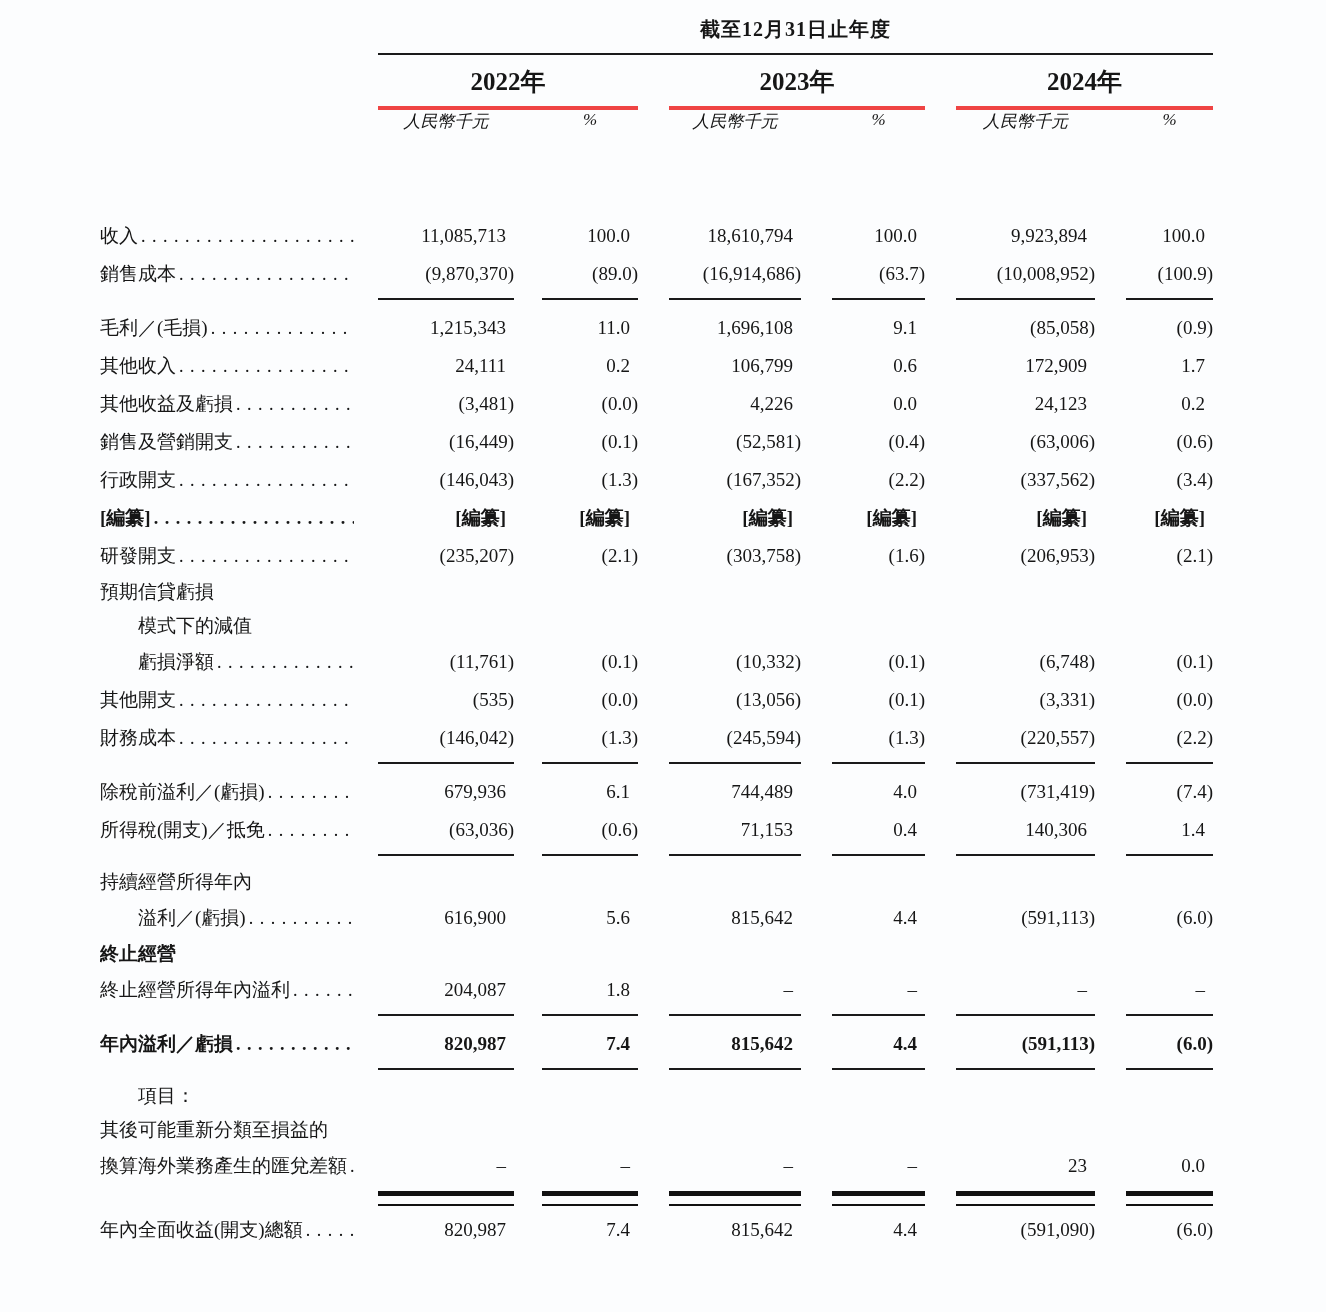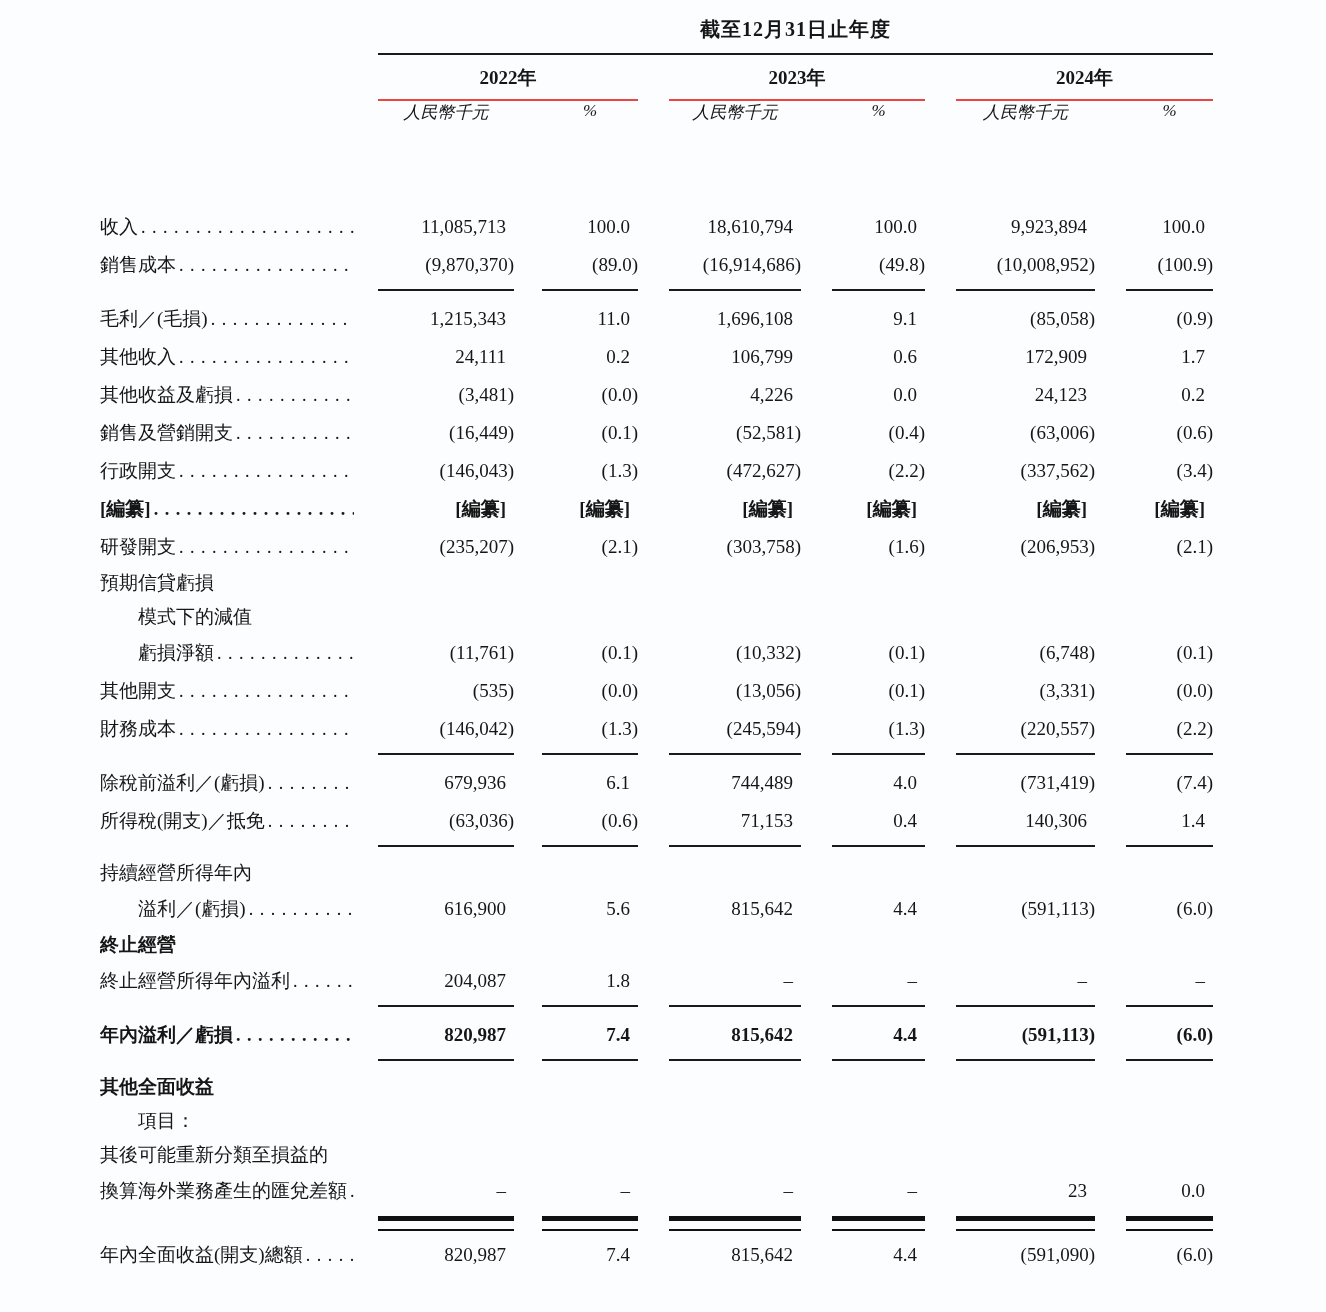--- a/index.html
+++ b/index.html
@@ -16,21 +16,21 @@
   .grid{
     display:grid;
     grid-template-columns:278px 136px 28px 96px 31px 132px 31px 93px 31px 139px 31px 87px;
   }
   
   .h-title{
     grid-column:2/13;text-align:center;font-weight:bold;font-size:20px;
     padding-bottom:10px;border-bottom:2px solid #1a1a1a;letter-spacing:1px;
   }
   .years{margin-top:10px;}
-  .year{text-align:center;font-weight:bold;font-size:19px;padding-bottom:8px;border-bottom:2px solid #ef4444;}
+  .year{text-align:center;font-weight:bold;font-size:25px;padding-bottom:8px;border-bottom:4px solid #ef4444;}
   .y1{grid-column:2/5}.y2{grid-column:6/9}.y3{grid-column:10/13}
   .units{}
   .unit,.pct{font-style:italic;font-size:17px;text-align:center;}
   .u1{grid-column:2}.u2{grid-column:6}.u3{grid-column:10}
   .p1{grid-column:4}.p2{grid-column:8}.p3{grid-column:12}
   
   #table-body{margin-top:84px;}
   .trow{height:38px;line-height:38px;font-size:19px;}
   .trow.label-only{height:34px;line-height:34px;}
   .trow.bold{font-weight:bold;}
@@ -86,21 +86,21 @@
         <div class="val" style="grid-column: 12;">100.0</div>
       </div>
       <div class="grid trow">
         <div class="label">
           <span class="txt">銷售成本</span>
           <span class="dots"></span>
         </div>
         <div class="val paren" style="grid-column: 2;">(9,870,370)</div>
         <div class="val paren" style="grid-column: 4;">(89.0)</div>
         <div class="val paren" style="grid-column: 6;">(16,914,686)</div>
-        <div class="val paren" style="grid-column: 8;">(49.8)</div>
+        <div class="val paren" style="grid-column: 8;">(63.7)</div>
         <div class="val paren" style="grid-column: 10;">(10,008,952)</div>
         <div class="val paren" style="grid-column: 12;">(100.9)</div>
       </div>
       <div class="grid rulerow single">
         <div class="rule-cell" style="grid-column: 2;"></div>
         <div class="rule-cell" style="grid-column: 4;"></div>
         <div class="rule-cell" style="grid-column: 6;"></div>
         <div class="rule-cell" style="grid-column: 8;"></div>
         <div class="rule-cell" style="grid-column: 10;"></div>
         <div class="rule-cell" style="grid-column: 12;"></div>
@@ -153,21 +153,21 @@
         <div class="val paren" style="grid-column: 10;">(63,006)</div>
         <div class="val paren" style="grid-column: 12;">(0.6)</div>
       </div>
       <div class="grid trow">
         <div class="label">
           <span class="txt">行政開支</span>
           <span class="dots"></span>
         </div>
         <div class="val paren" style="grid-column: 2;">(146,043)</div>
         <div class="val paren" style="grid-column: 4;">(1.3)</div>
-        <div class="val paren" style="grid-column: 6;">(472,627)</div>
+        <div class="val paren" style="grid-column: 6;">(167,352)</div>
         <div class="val paren" style="grid-column: 8;">(2.2)</div>
         <div class="val paren" style="grid-column: 10;">(337,562)</div>
         <div class="val paren" style="grid-column: 12;">(3.4)</div>
       </div>
       <div class="grid trow bold">
         <div class="label">
           <span class="txt">[編纂]</span>
           <span class="dots"></span>
         </div>
         <div class="val" style="grid-column: 2;">[編纂]</div>
@@ -330,25 +330,20 @@
         <div class="val paren" style="grid-column: 12;">(6.0)</div>
       </div>
       <div class="grid rulerow single">
         <div class="rule-cell" style="grid-column: 2;"></div>
         <div class="rule-cell" style="grid-column: 4;"></div>
         <div class="rule-cell" style="grid-column: 6;"></div>
         <div class="rule-cell" style="grid-column: 8;"></div>
         <div class="rule-cell" style="grid-column: 10;"></div>
         <div class="rule-cell" style="grid-column: 12;"></div>
       </div>
-      <div class="grid trow bold label-only">
-        <div class="label">
-          <span class="txt">其他全面收益</span>
-        </div>
-      </div>
       <div class="grid trow label-only">
         <div class="label ind1">
           <span class="txt">項目：</span>
         </div>
       </div>
       <div class="grid trow label-only">
         <div class="label">
           <span class="txt">其後可能重新分類至損益的</span>
         </div>
       </div>

